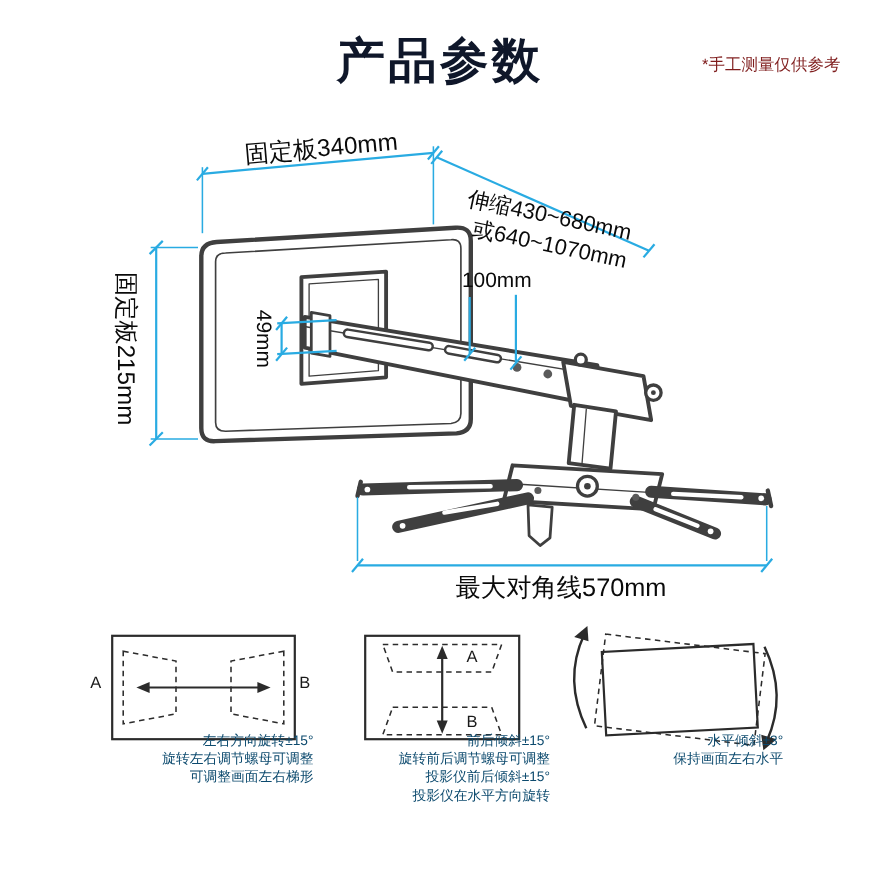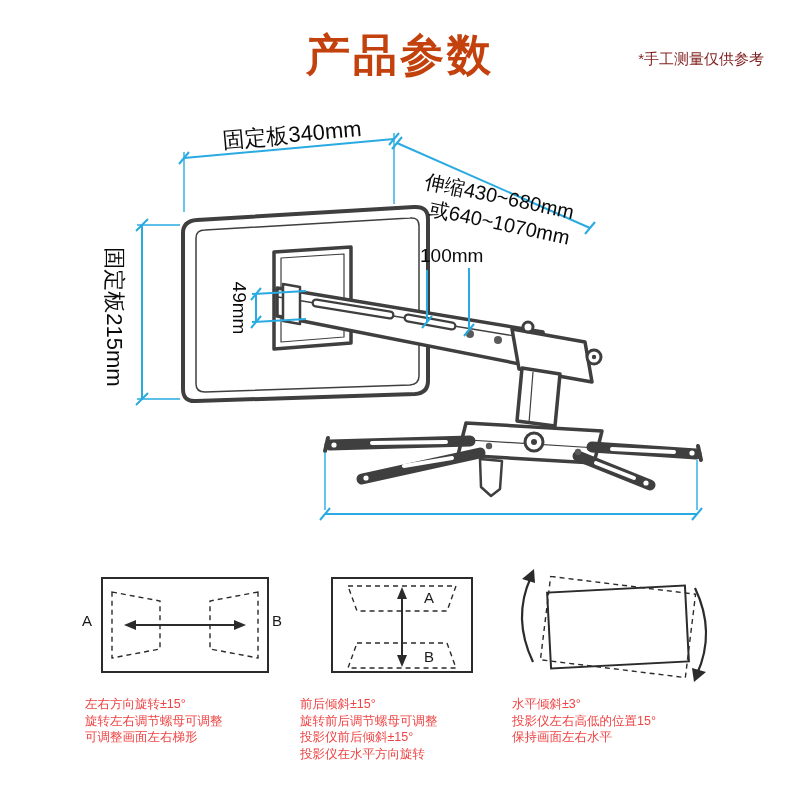--- a/index.html
+++ b/index.html
@@ -1,32 +1,32 @@
 <!DOCTYPE html>
 <html><head>
 <meta charset="utf-8">
 <style>
   html,body{margin:0;padding:0;background:#ffffff;}
   body{font-family:"Liberation Sans", sans-serif; color:#111;}
   #canvas{position:relative;width:800px;height:800px;background:#ffffff;overflow:hidden;}
   .abs{position:absolute;}
   .title{position:absolute;left:0;top:26px;width:100%;text-align:center;
-         font-size:44px;font-weight:900;letter-spacing:3px;color:#c2410c;}
+         font-size:44px;font-weight:900;letter-spacing:3px;color:#0f172a;}
   .note{position:absolute;right:36px;top:50px;font-size:15px;color:#7f1d1d;}
   .dim-label{position:absolute;color:#0a0a0a;white-space:nowrap;}
   .lbl-340{left:197px;top:120px;width:190px;text-align:center;font-size:22px;transform:rotate(-5deg);}
   .lbl-215{left:18px;top:304px;width:196px;height:26px;text-align:center;font-size:22px;transform:rotate(90deg);}
   .lbl-tele{left:428px;top:168px;font-size:20px;line-height:26px;transform:rotate(12deg);transform-origin:left top;}
   .lbl-tele .l2{padding-left:10px;}
   .lbl-100{left:420px;top:245px;font-size:19px;}
   .lbl-49{left:198px;top:296px;width:80px;height:24px;text-align:center;font-size:19px;transform:rotate(90deg);}
   .lbl-570{left:330px;top:519px;width:360px;text-align:center;font-size:23px;font-weight:500;}
   .ab{position:absolute;font-size:15px;color:#1a1a1a;}
-  .caption{position:absolute;top:696px;width:200px;text-align:left;
-           font-size:12.5px;line-height:16.5px;color:#ef4444;}
+  .caption{position:absolute;top:665px;width:200px;text-align:right;
+           font-size:12.5px;line-height:16.5px;color:#0c4a6e;}
 </style>
 </head>
 <body>
 
 <div id="canvas">
 
   <div class="title">产品参数</div>
   <div class="note">*手工测量仅供参考</div>
 
   <svg width="800" height="800" viewBox="0 0 800 800" class="abs" style="left:0;top:0">
@@ -163,36 +163,36 @@
   </svg>
 
   <div class="dim-label lbl-340">固定板340mm</div>
   <div class="dim-label lbl-215">固定板215mm</div>
   <div class="dim-label lbl-tele">
     <div>伸缩430~680mm</div>
     <div class="l2">或640~1070mm</div>
   </div>
   <div class="dim-label lbl-100">100mm</div>
   <div class="dim-label lbl-49">49mm</div>
+  <div class="dim-label lbl-570">最大对角线570mm</div>
 
   <div class="ab" style="left:82px;top:612px">A</div>
   <div class="ab" style="left:272px;top:612px">B</div>
   <div class="ab" style="left:424px;top:589px">A</div>
   <div class="ab" style="left:424px;top:648px">B</div>
 
   <div class="caption" style="left:85px">
     <div>左右方向旋转±15°</div>
     <div>旋转左右调节螺母可调整</div>
     <div>可调整画面左右梯形</div>
   </div>
   <div class="caption" style="left:300px">
     <div>前后倾斜±15°</div>
     <div>旋转前后调节螺母可调整</div>
     <div>投影仪前后倾斜±15°</div>
     <div>投影仪在水平方向旋转</div>
   </div>
   <div class="caption" style="left:512px">
     <div>水平倾斜±3°</div>
-    <div>投影仪左右高低的位置15°</div>
     <div>保持画面左右水平</div>
   </div>
 
 </div>
 
 </body></html>

